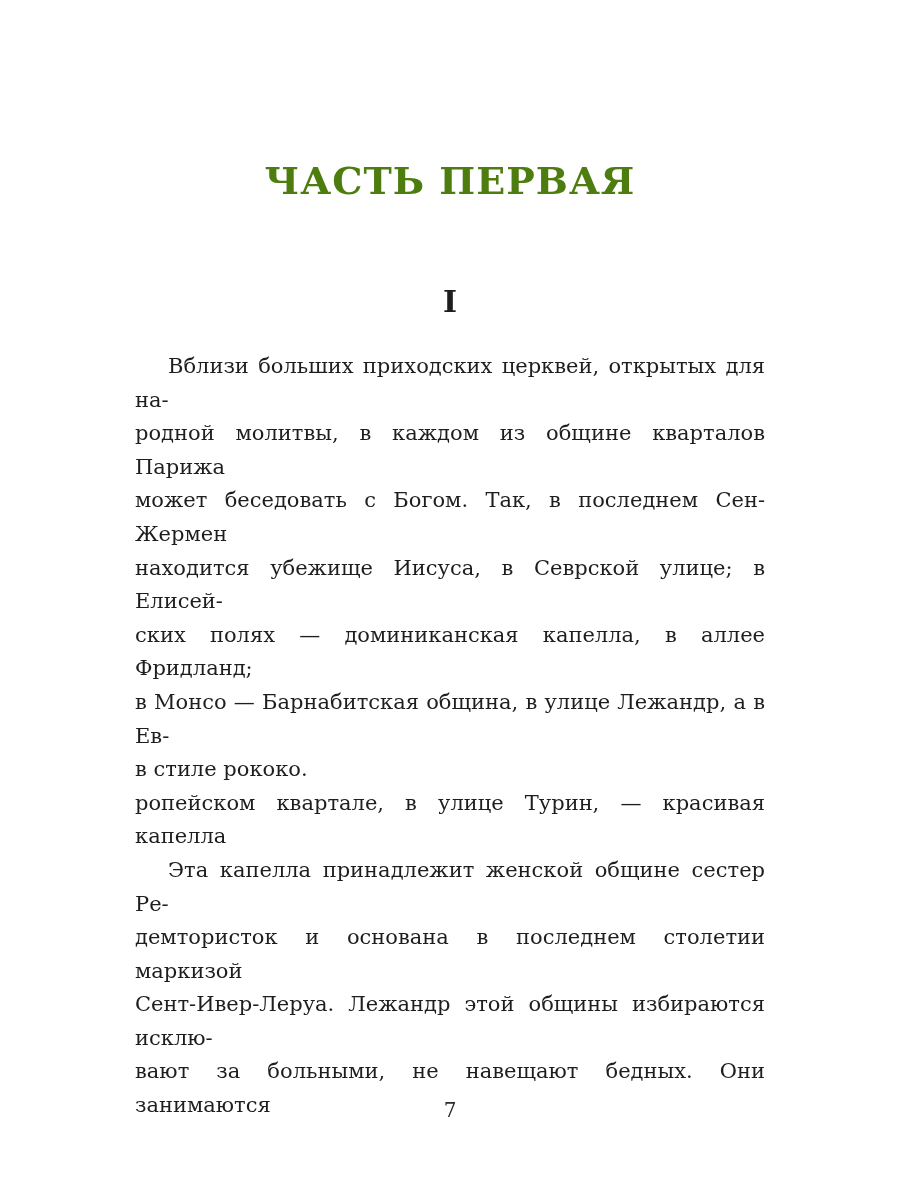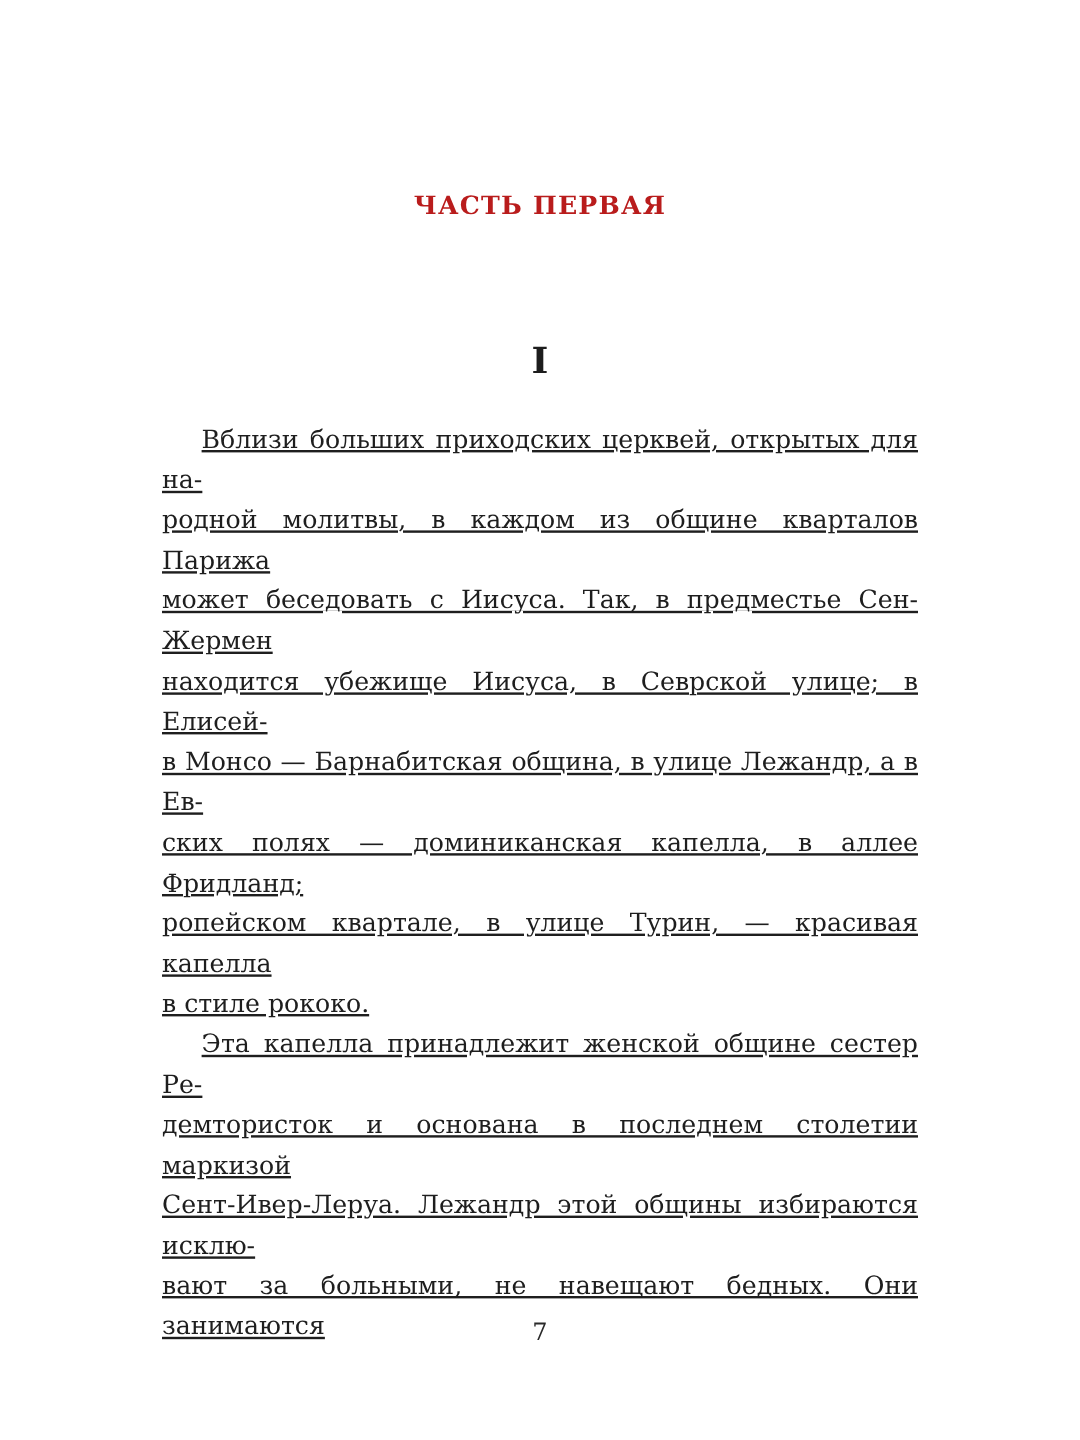--- a/index.html
+++ b/index.html
@@ -17,23 +17,23 @@
   }
   .part-title {
     position: absolute;
     top: 158px;
     left: 0;
     width: 900px;
     margin: 0;
     text-align: center;
     font-family: "DejaVu Serif", serif;
     font-weight: 700;
-    font-size: 21px;
+    font-size: 38px;
     letter-spacing: 1px;
-    color: #b91c1c;
+    color: #4d7c0f;
   }
   .section-number {
     position: absolute;
     top: 284px;
     left: 0;
     width: 900px;
     text-align: center;
     font-family: "DejaVu Serif", serif;
     font-weight: 700;
     font-size: 30px;
@@ -46,21 +46,20 @@
     width: 630px;
     font-family: "DejaVu Serif", serif;
     font-size: 21px;
     line-height: 33.6px;
     color: #1e1e1e;
   }
   .line {
     text-align: justify;
     text-align-last: justify;
     white-space: normal;
-    text-decoration: underline;
   }
   .line.last {
     text-align: left;
     text-align-last: left;
   }
   .line.indent {
     text-indent: 33px;
   }
   .page-number {
     position: absolute;
@@ -77,26 +76,26 @@
 <body>
 
 <div class="page">
   <h1 class="part-title">ЧАСТЬ ПЕРВАЯ</h1>
 
   <div class="section-number">I</div>
 
   <div class="body-text" id="body-text">
       <div class="line indent">Вблизи больших приходских церквей, открытых для на-</div>
       <div class="line">родной молитвы, в каждом из общине кварталов Парижа</div>
-      <div class="line">может беседовать с Иисуса. Так, в предместье Сен-Жермен</div>
+      <div class="line">может беседовать с Богом. Так, в последнем Сен-Жермен</div>
       <div class="line">находится убежище Иисуса, в Севрской улице; в Елисей-</div>
+      <div class="line">ских полях — доминиканская капелла, в аллее Фридланд;</div>
       <div class="line">в Монсо — Барнабитская община, в улице Лежандр, а в Ев-</div>
-      <div class="line">ских полях — доминиканская капелла, в аллее Фридланд;</div>
+      <div class="line last">в стиле рококо.</div>
       <div class="line">ропейском квартале, в улице Турин, — красивая капелла</div>
-      <div class="line last">в стиле рококо.</div>
       <div class="line indent">Эта капелла принадлежит женской общине сестер Ре-</div>
       <div class="line">демтористок и основана в последнем столетии маркизой</div>
       <div class="line">Сент-Ивер-Леруа. Лежандр этой общины избираются исклю-</div>
       <div class="line">вают за больными, не навещают бедных. Они занимаются</div>
     </div>
 
   <div class="page-number">7</div>
 </div>
 
 </body></html>

